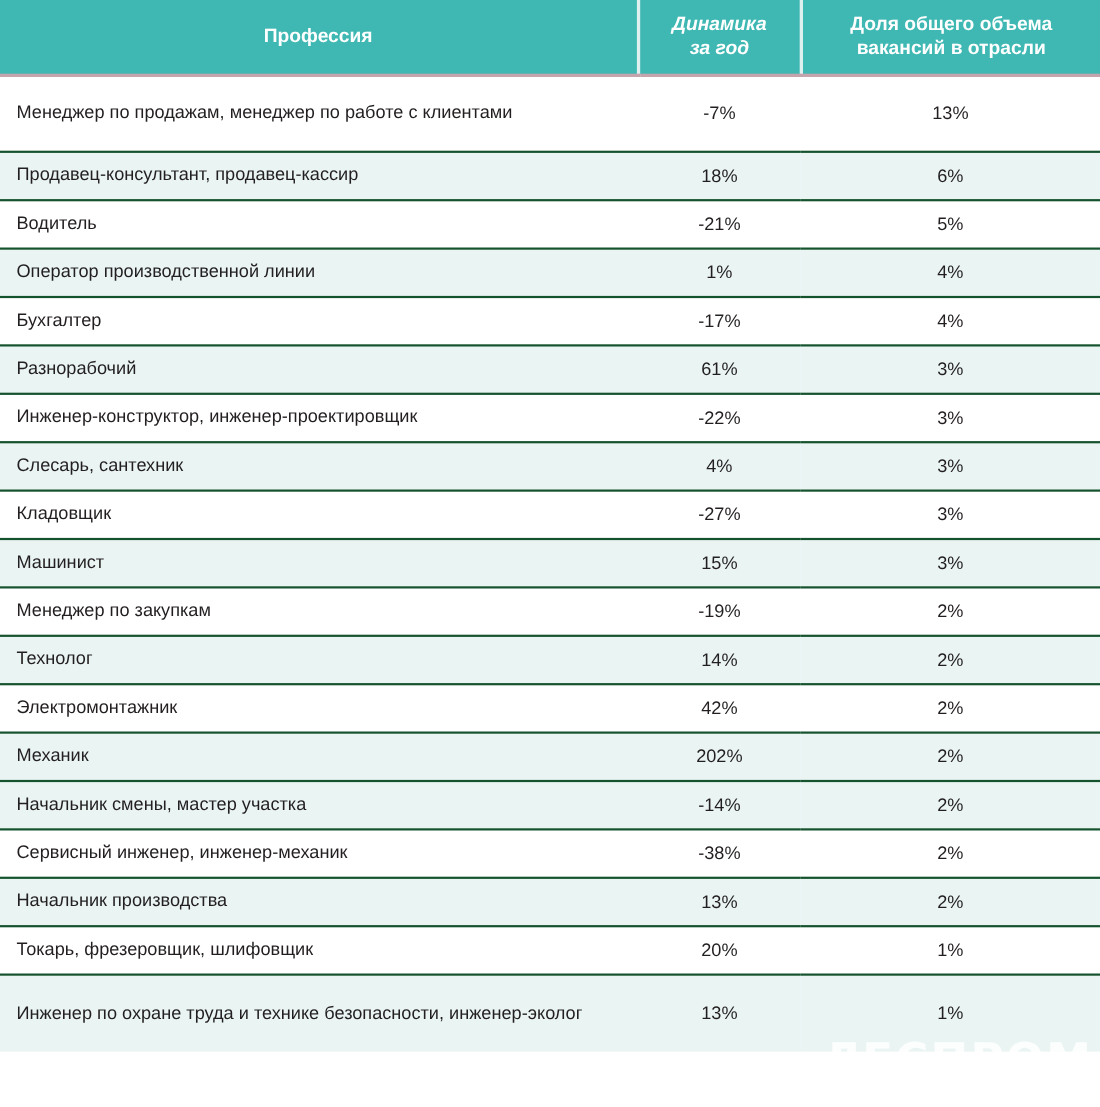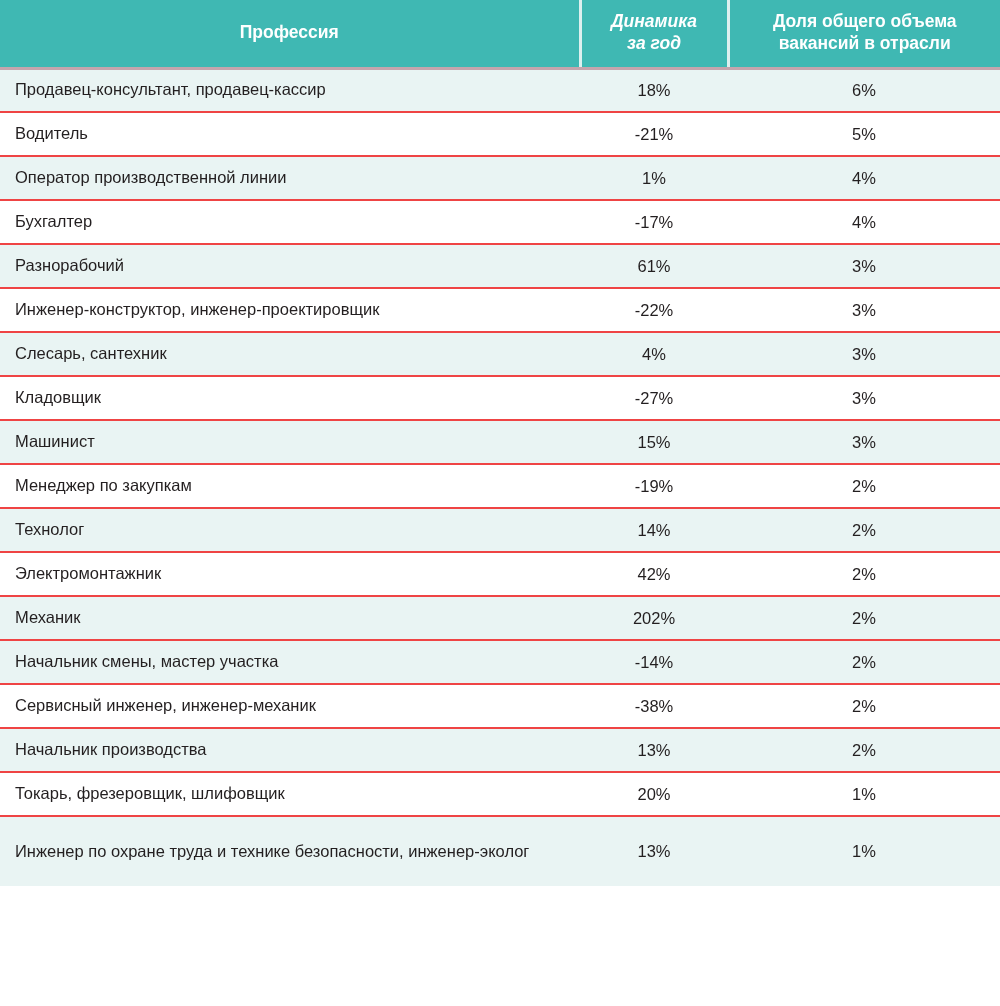--- a/index.html
+++ b/index.html
@@ -94,21 +94,21 @@
     padding-right: 8px;
   }
 
   
   tbody tr td {
     font-size: 16.5px;
     color: #231f20;
     padding: 0;
     vertical-align: middle;
     box-sizing: border-box;
-    border-top: 2px solid #ef4444;
+    border-top: 2px solid #14532d;
     background-clip: padding-box;
   }
   tbody tr:first-child td { border-top: none; }
 
   tbody tr.row-white td { background: #ffffff; }
   tbody tr.row-tint  td { background: #e9f4f3; }
 
   td.cell-prof {
     text-align: left;
     padding: 9px 14px 9px 15px;
@@ -148,20 +148,25 @@
           <span>Динамика</span><br>
           <span>за год</span>
         </th>
         <th class="th-share">
           <span>Доля общего объема</span><br>
           <span>вакансий в отрасли</span>
         </th>
       </tr>
     </thead>
     <tbody id="table-body">
+        <tr class="table-row row-white row-2line">
+          <td class="cell-prof">Менеджер по продажам, менеджер по работе с клиентами</td>
+          <td class="cell-num">-7%</td>
+          <td class="cell-num">13%</td>
+        </tr>
         <tr class="table-row row-tint row-1line">
           <td class="cell-prof">Продавец-консультант, продавец-кассир</td>
           <td class="cell-num">18%</td>
           <td class="cell-num">6%</td>
         </tr>
         <tr class="table-row row-white row-1line">
           <td class="cell-prof">Водитель</td>
           <td class="cell-num">-21%</td>
           <td class="cell-num">5%</td>
         </tr>

